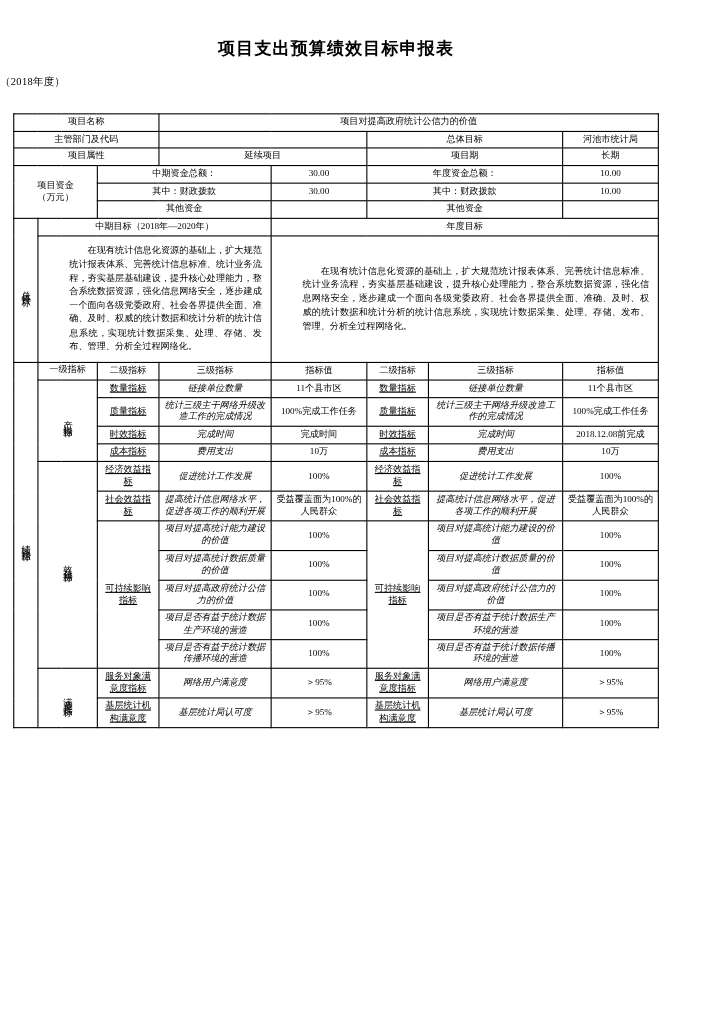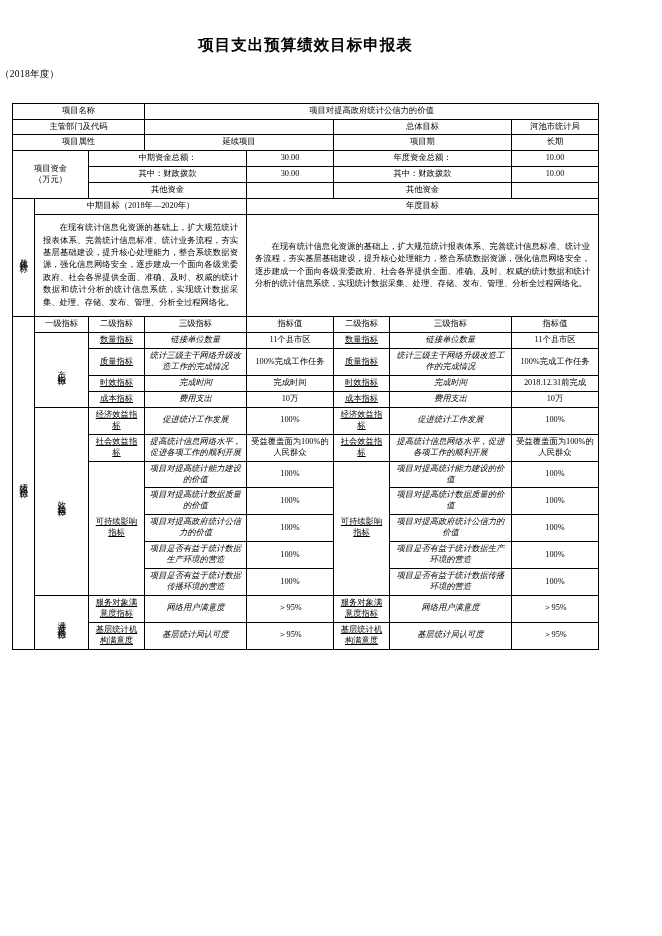--- a/index.html
+++ b/index.html
@@ -60,20 +60,21 @@
   td.vcell{padding:2px 1px;}
 
   .goal-text{
     text-align:justify;
     text-justify:inter-ideograph;
     font-size:8.3px;
     line-height:1.5;
     text-indent:2em;
     padding:5px 5px 5px 5px;
     display:block;
+    margin-left:20px;
   }
   td.goal-cell{vertical-align:top;}
   td.hdr{font-size:8.8px;}
   td.hdr-sm{font-size:7.2px;line-height:1.1;font-family:Liberation Mono, monospace;}
   td.ind2{font-size:8.6px;line-height:1.25;text-decoration:underline;}
   td.ind3{font-size:7.6px;text-align:left;line-height:1.3;padding-left:3px;font-style:italic;}
   td.indv{font-size:7.6px;text-align:center;line-height:1.3;}
 </style>
 </head>
 <body>
@@ -189,21 +190,21 @@
         <td class="ind2">质量指标</td>
         <td class="ind3">统计三级主干网络升级改造工作的完成情况</td>
         <td class="indv">100%完成工作任务</td>
       </tr>
       <tr>
         <td class="ind2">时效指标</td>
         <td class="ind3">完成时间</td>
         <td class="indv">完成时间</td>
         <td class="ind2">时效指标</td>
         <td class="ind3">完成时间</td>
-        <td class="indv">2018.12.31前完成</td>
+        <td class="indv">2018.12.08前完成</td>
       </tr>
       <tr>
         <td class="ind2">成本指标</td>
         <td class="ind3">费用支出</td>
         <td class="indv">10万</td>
         <td class="ind2">成本指标</td>
         <td class="ind3">费用支出</td>
         <td class="indv">10万</td>
       </tr>
 

